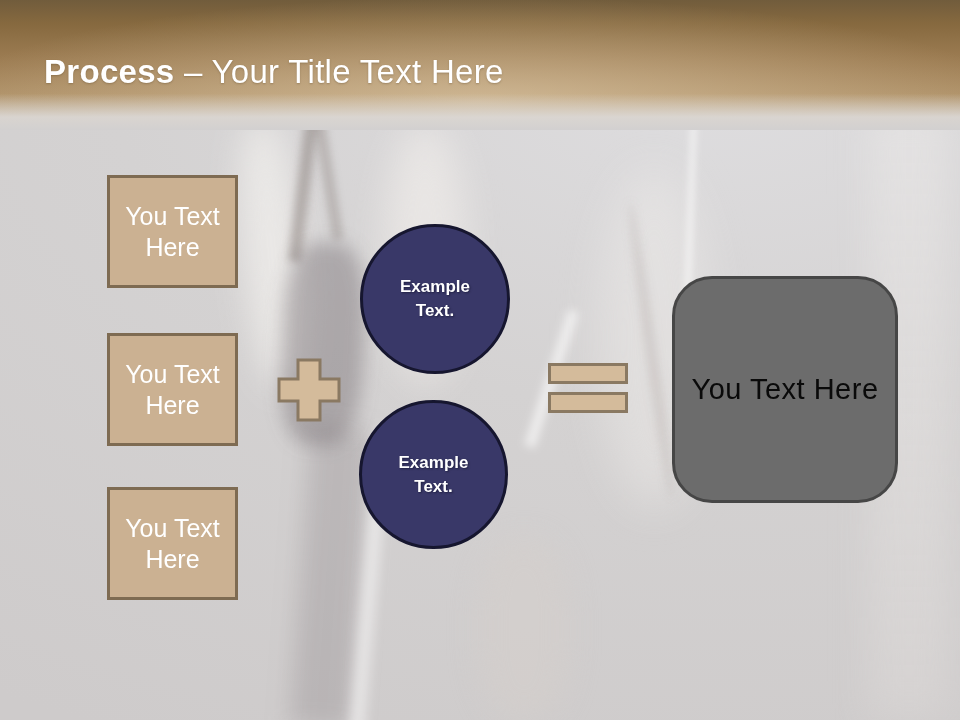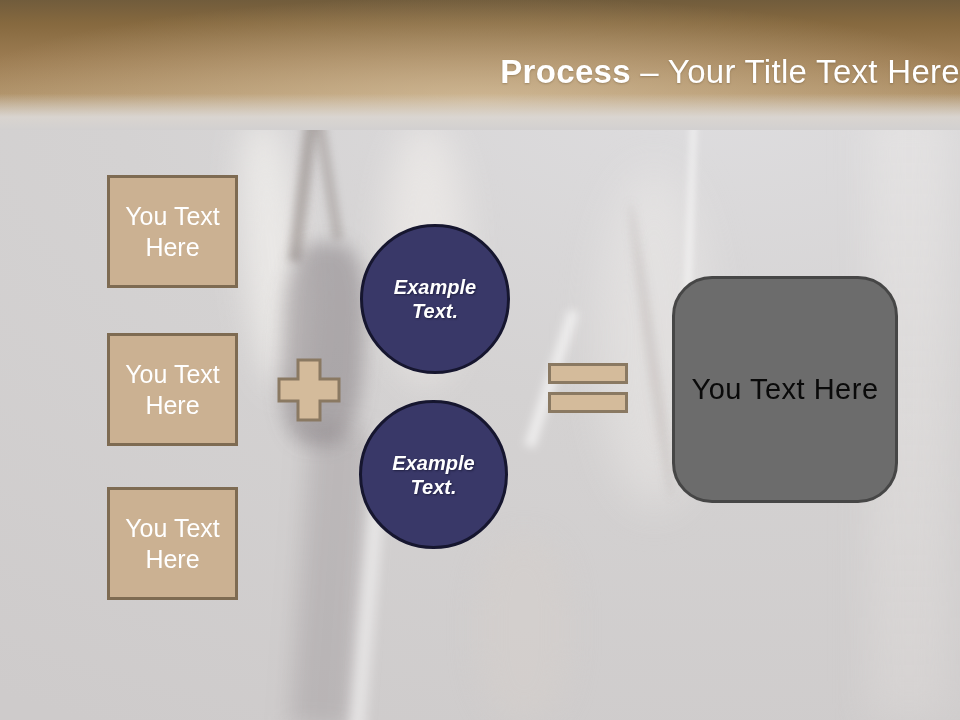--- a/index.html
+++ b/index.html
@@ -34,22 +34,22 @@
     position: absolute; z-index: 2;
     left: 0; top: 0; width: 100%; height: 130px;
     background:
       linear-gradient(to bottom, rgba(210,207,206,0) 0%, rgba(210,207,206,0) 72%, rgba(219,216,214,0.92) 90%, rgba(210,208,208,1) 100%),
       radial-gradient(90% 130% at 50% 78%, rgba(231,212,181,0.55) 0%, rgba(231,212,181,0) 62%),
       linear-gradient(to bottom, #715c3c 0%, #86693f 18%, #9c7c52 45%, #b2956c 78%, #c2ab87 100%);
   }
   .title {
     position: absolute; z-index: 3;
     left: 0; top: 53px; width: 100%;
-    padding-left: 22px; box-sizing: border-box;
-    text-align: right;
+    padding-left: 44px; box-sizing: border-box;
+    text-align: left;
     color: #ffffff;
     font-size: 33px;
     letter-spacing: 0.3px;
     text-shadow: 0 1px 2px rgba(90,70,40,0.35);
     white-space: nowrap;
   }
   .title .emph { font-weight: bold; }
 
   
   .tan-box {
@@ -90,22 +90,22 @@
     background: #393868;
     border: 3px solid #16162f;
     display: flex; align-items: center; justify-content: center;
     text-align: center;
   }
   .circle.c1 { left: 360px; top: 224px; }
   .circle.c2 { left: 359px; top: 400px; width: 149px; height: 149px; }
   .circle span {
     display: block; width: 100px;
     color: #ffffff;
-    font-weight: bold; font-style: italic;
-    font-size: 20px; line-height: 24px;
+    font-weight: bold; 
+    font-size: 17px; line-height: 24px;
     text-shadow: 1px 1px 2px rgba(10,10,30,0.5);
   }
 
   .result-box {
     position: absolute; z-index: 4;
     left: 672px; top: 276px;
     box-sizing: border-box;
     width: 226px; height: 227px;
     background: #6c6c6c;
     border: 3px solid #464646;

